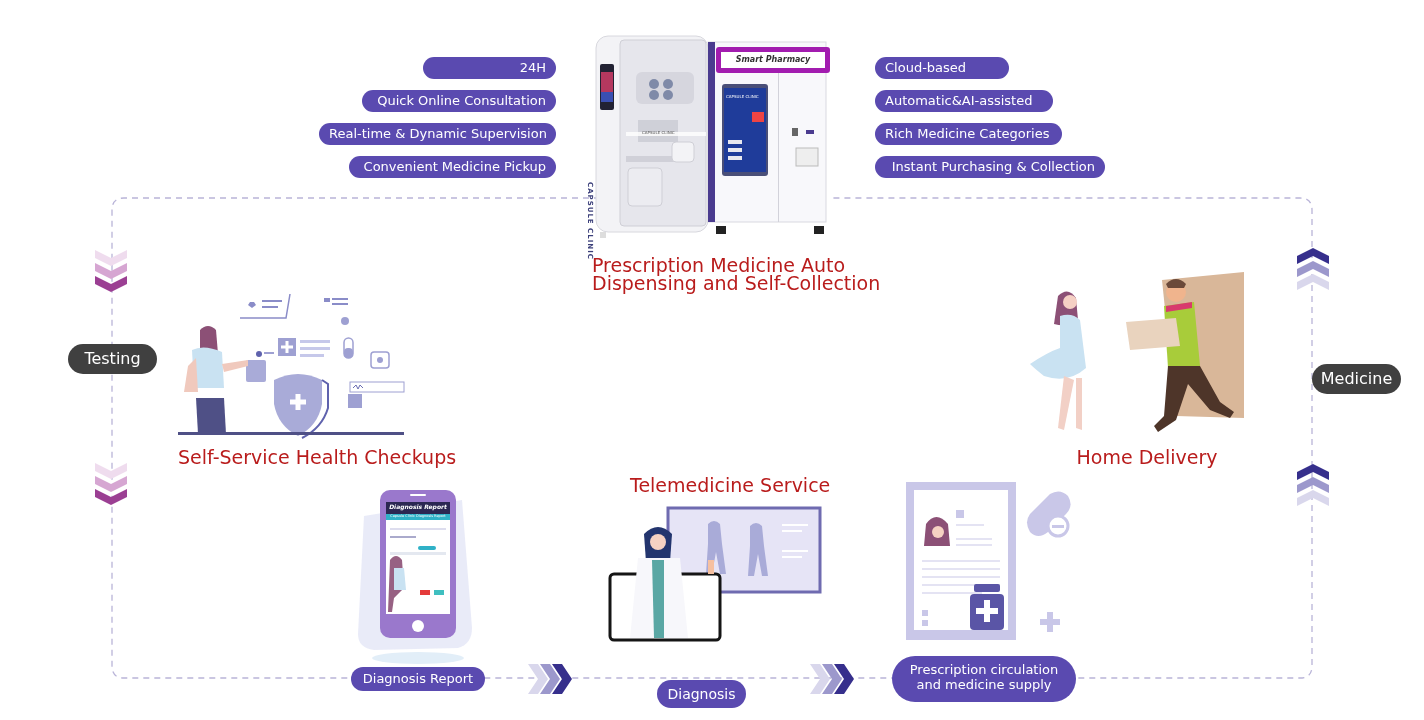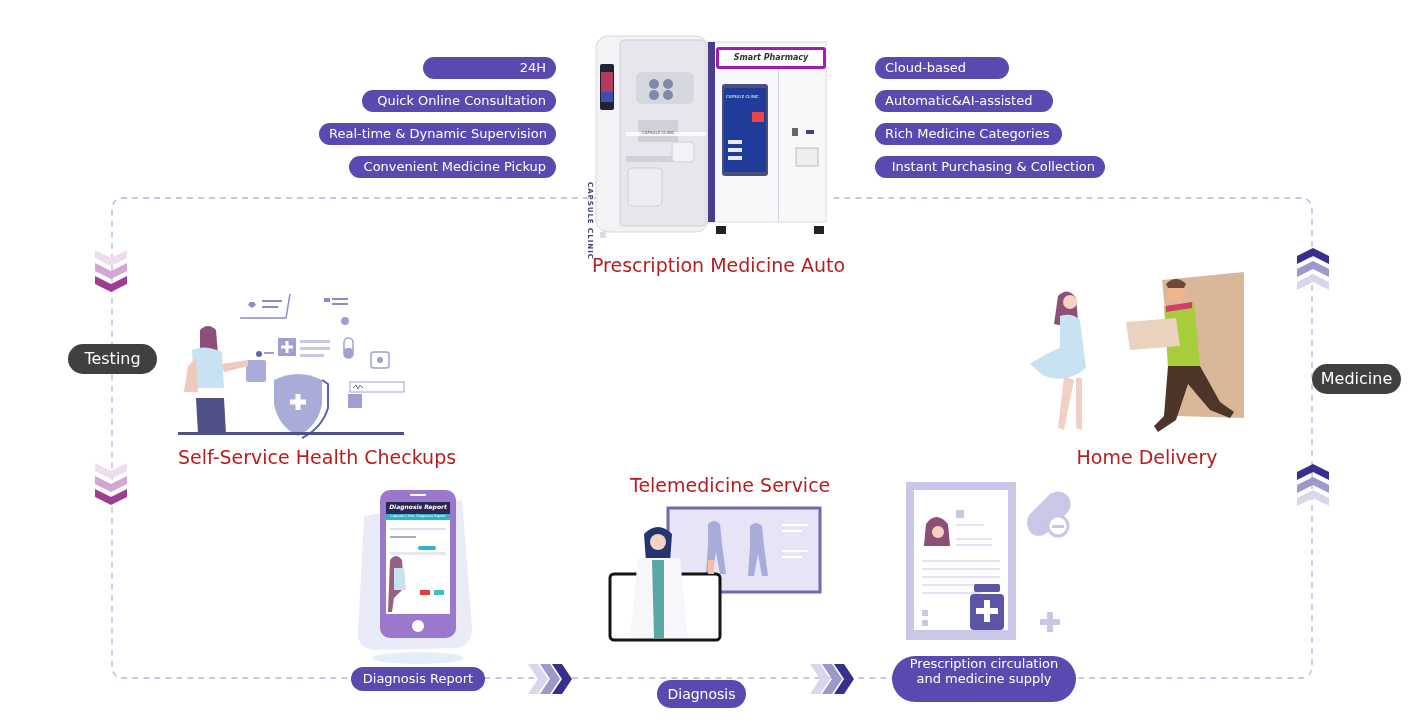--- a/index.html
+++ b/index.html
@@ -64,28 +64,29 @@
     <rect x="136" y="116" width="14" height="4" fill="#e8e8ef"></rect>
     <rect x="136" y="124" width="14" height="4" fill="#e8e8ef"></rect>
     <rect x="204" y="116" width="22" height="18" fill="#eee" stroke="#bbb"></rect>
     <rect x="200" y="96" width="6" height="8" fill="#666"></rect>
     <rect x="214" y="98" width="8" height="4" fill="#4a3b8f"></rect>
     <circle cx="226" cy="33" r="4" fill="#444"></circle>
     <rect x="124" y="194" width="10" height="8" fill="#222"></rect>
     <rect x="222" y="194" width="10" height="8" fill="#222"></rect>
     <rect x="8" y="200" width="6" height="6" fill="#ddd"></rect>
   </svg>
-  <div class="abs" style="left:124px;top:15px;width:104px;height:16px;background:#fff;border:3px solid #a21caf;border-radius:3px;text-align:center;font-size:8px;line-height:16px;font-style:italic;font-weight:bold;color:#333;">Smart Pharmacy</div>
+  <div class="abs" style="left:124px;top:15px;width:104px;height:16px;background:#fff;border:5px solid #a21caf;border-radius:3px;text-align:center;font-size:8px;line-height:16px;font-style:italic;font-weight:bold;color:#333;">Smart Pharmacy</div>
   <div class="abs" style="left:2px;top:150px;font-size:7px;font-weight:bold;color:#3b3f7a;transform:rotate(90deg);transform-origin:left top;white-space:nowrap;letter-spacing:1px;">CAPSULE CLINIC</div>
   <div class="abs" style="left:50px;top:98px;font-size:4px;color:#555;white-space:nowrap;">CAPSULE CLINIC</div>
   <div class="abs" style="left:134px;top:62px;font-size:4px;color:#fff;white-space:nowrap;">CAPSULE CLINIC</div>
 </div>
 
 <div class="caption" style="left:592px;top:256px;width:240px;line-height:18px;">
   <div>Prescription Medicine Auto</div>
+  <div>Dispensing  and Self-Collection</div>
 </div>
 
 <svg width="32" height="44" style="left:95px;top:250px;">
   <path d="M0 0 L16 8 L32 0 L32 8 L16 16 L0 8 Z" fill="#efdcee"></path>
   <path d="M0 13 L16 21 L32 13 L32 21 L16 29 L0 21 Z" fill="#d6a6d2"></path>
   <path d="M0 26 L16 34 L32 26 L32 34 L16 42 L0 34 Z" fill="#9b3f93"></path>
 </svg>
 <svg width="32" height="44" style="left:95px;top:463px;">
   <path d="M0 0 L16 8 L32 0 L32 8 L16 16 L0 8 Z" fill="#efdcee"></path>
   <path d="M0 13 L16 21 L32 13 L32 21 L16 29 L0 21 Z" fill="#d6a6d2"></path>
@@ -233,16 +234,16 @@
   <path d="M24 0 L34 0 L44 15 L34 30 L24 30 L34 15 Z" fill="#362f8c"></path>
 </svg>
 <svg width="44" height="30" style="left:810px;top:664px;">
   <path d="M0 0 L10 0 L20 15 L10 30 L0 30 L10 15 Z" fill="#d9d7ec"></path>
   <path d="M12 0 L22 0 L32 15 L22 30 L12 30 L22 15 Z" fill="#9c98cc"></path>
   <path d="M24 0 L34 0 L44 15 L34 30 L24 30 L34 15 Z" fill="#362f8c"></path>
 </svg>
 
 <div class="step-pill" style="left:351px;top:667px;width:134px;">Diagnosis Report</div>
 <div class="step-pill" style="left:657px;top:664px;width:89px;height:28px;line-height:28px;font-size:14px;margin-top:16px;">Diagnosis</div>
-<div class="abs" style="left:892px;top:656px;width:184px;height:46px;background:#5a4ab0;border-radius:23px;color:#fff;text-align:center;font-size:13px;line-height:15px;padding-top:0;box-sizing:border-box;">
+<div class="abs" style="left:892px;top:656px;width:184px;height:46px;background:#5a4ab0;border-radius:23px;color:#fff;text-align:center;font-size:13px;line-height:15px;padding-top:6px;box-sizing:border-box;">
   <div>Prescription circulation</div>
   <div>and medicine supply</div>
 </div>
 
 </body></html>

